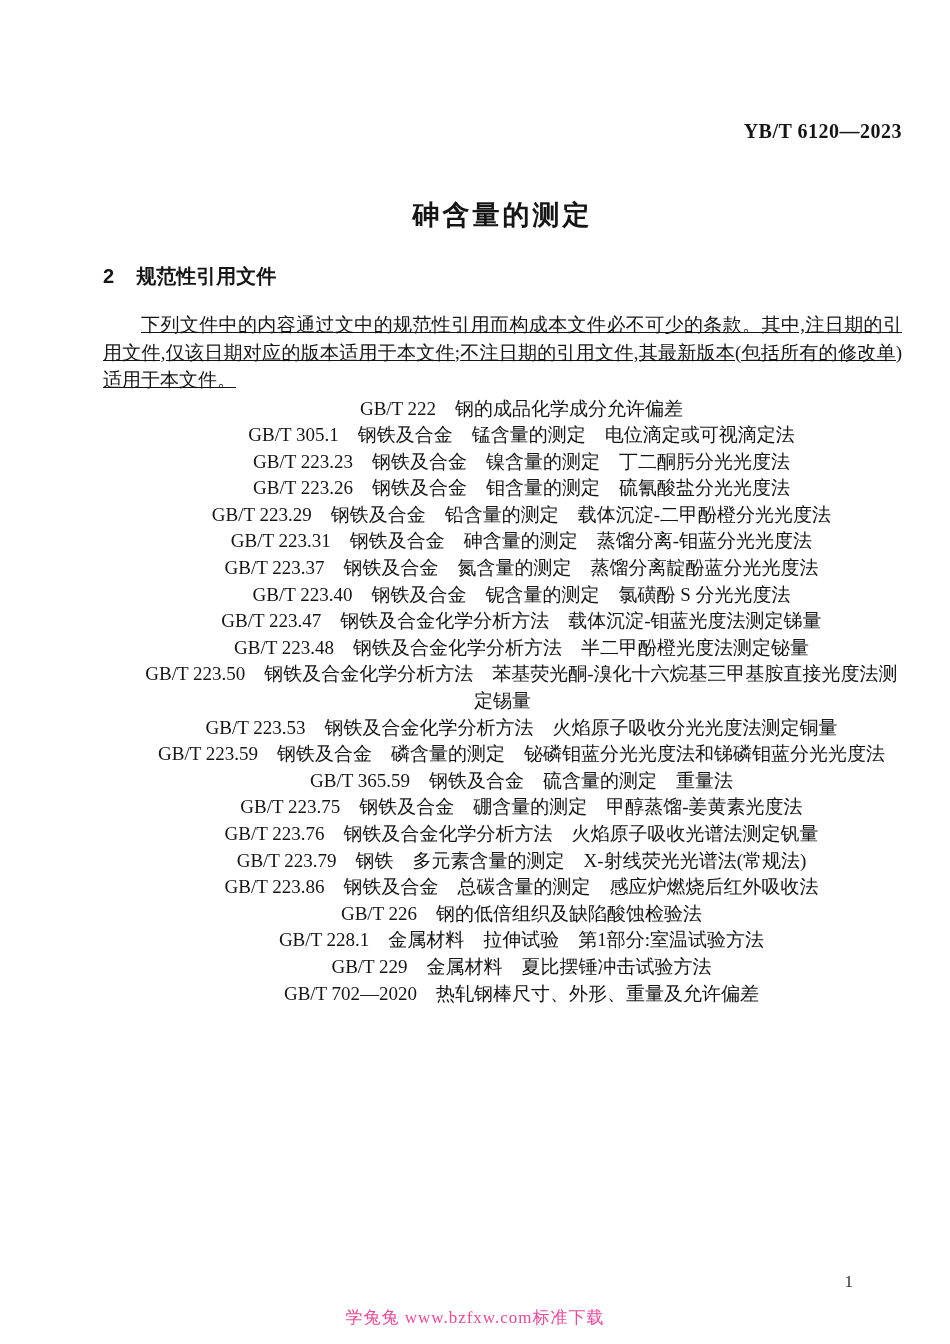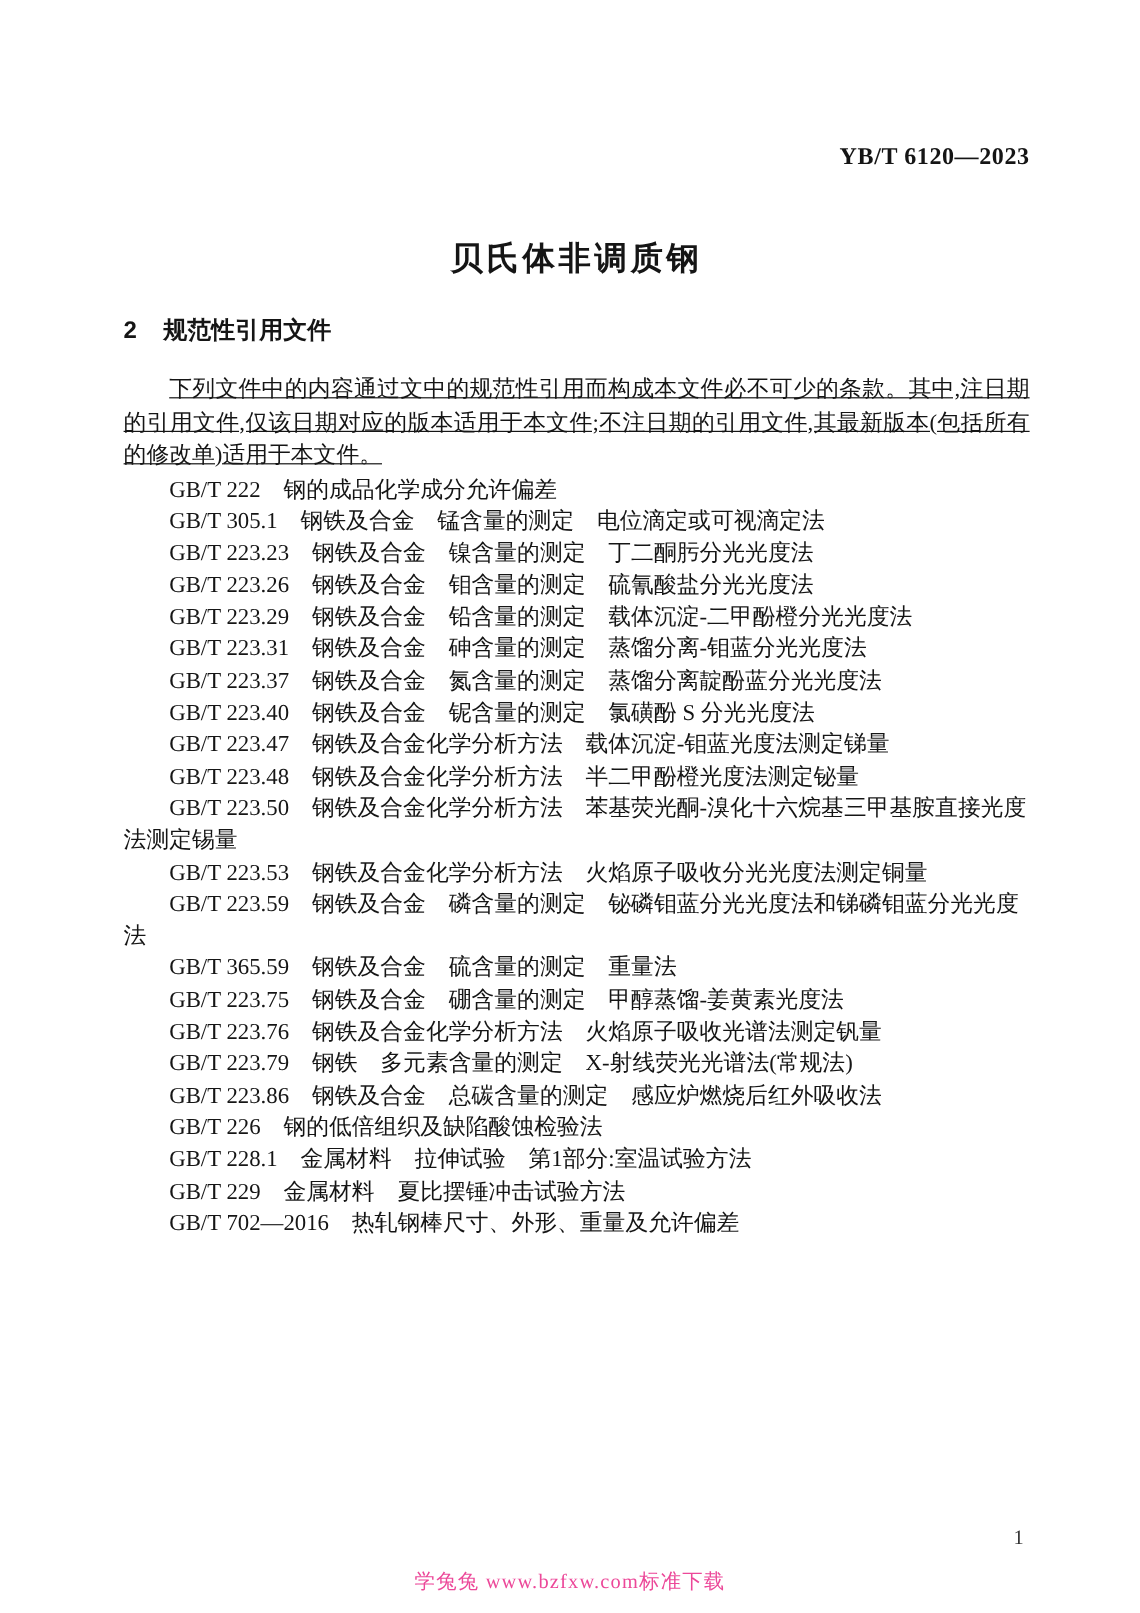--- a/index.html
+++ b/index.html
@@ -9,21 +9,21 @@
   }
   .page {
     position: relative;
     width: 950px;
     height: 1344px;
     margin: 0 auto;
     background: #ffffff;
     color: #151515;
     font-family: "Liberation Serif", serif;
     box-sizing: border-box;
-    padding: 118px 92px 0 103px;
+    padding: 118px 48px 0 103px;
     overflow: hidden;
   }
   .doc-header {
     text-align: right;
     font-family: "Liberation Serif", serif;
     font-weight: bold;
     font-size: 20px;
     line-height: 27px;
     letter-spacing: 0.5px;
   }
@@ -57,21 +57,21 @@
     line-height: 27.5px;
     text-indent: 2em;
     text-align: justify;
   }
   .refs { margin-top: 2px; }
   p.ref {
     margin: 0;
     font-size: 19px;
     line-height: 26.6px;
     text-indent: 2em;
-    text-align: left;
+    text-align: center;
   }
   .page-number {
     position: absolute;
     top: 1272px;
     right: 97px;
     font-size: 17px;
     color: #333;
   }
   .watermark {
     position: absolute;
@@ -84,21 +84,21 @@
     letter-spacing: 1px;
   }
 </style>
 </head>
 <body>
 
 <div class="page">
 
   <div class="doc-header">YB/T 6120—2023</div>
 
-  <h1 class="doc-title">贝氏体非调质钢</h1>
+  <h1 class="doc-title">砷含量的测定</h1>
 
 
   <section>
     <h2 class="sec-heading sec2-heading">
       <span class="sec-num">2</span><span>规范性引用文件</span>
     </h2>
     <div class="body-paras body-paras-2">
 
         <p class="body-para">下列文件中的内容通过文中的规范性引用而构成本文件必不可少的条款。其中,注日期的引用文件,仅该日期对应的版本适用于本文件;不注日期的引用文件,其最新版本(包括所有的修改单)适用于本文件。</p>
       </div>
@@ -141,21 +141,21 @@
         <p class="ref">GB/T 223.79　钢铁　多元素含量的测定　X-射线荧光光谱法(常规法)</p>
 
         <p class="ref">GB/T 223.86　钢铁及合金　总碳含量的测定　感应炉燃烧后红外吸收法</p>
 
         <p class="ref">GB/T 226　钢的低倍组织及缺陷酸蚀检验法</p>
 
         <p class="ref">GB/T 228.1　金属材料　拉伸试验　第1部分:室温试验方法</p>
 
         <p class="ref">GB/T 229　金属材料　夏比摆锤冲击试验方法</p>
 
-        <p class="ref">GB/T 702—2016　热轧钢棒尺寸、外形、重量及允许偏差</p>
+        <p class="ref">GB/T 702—2020　热轧钢棒尺寸、外形、重量及允许偏差</p>
       </div>
   </section>
 
   <div class="page-number">1</div>
 
   <div class="watermark">学兔兔  www.bzfxw.com标准下载</div>
 
 </div>
 
 </body></html>

